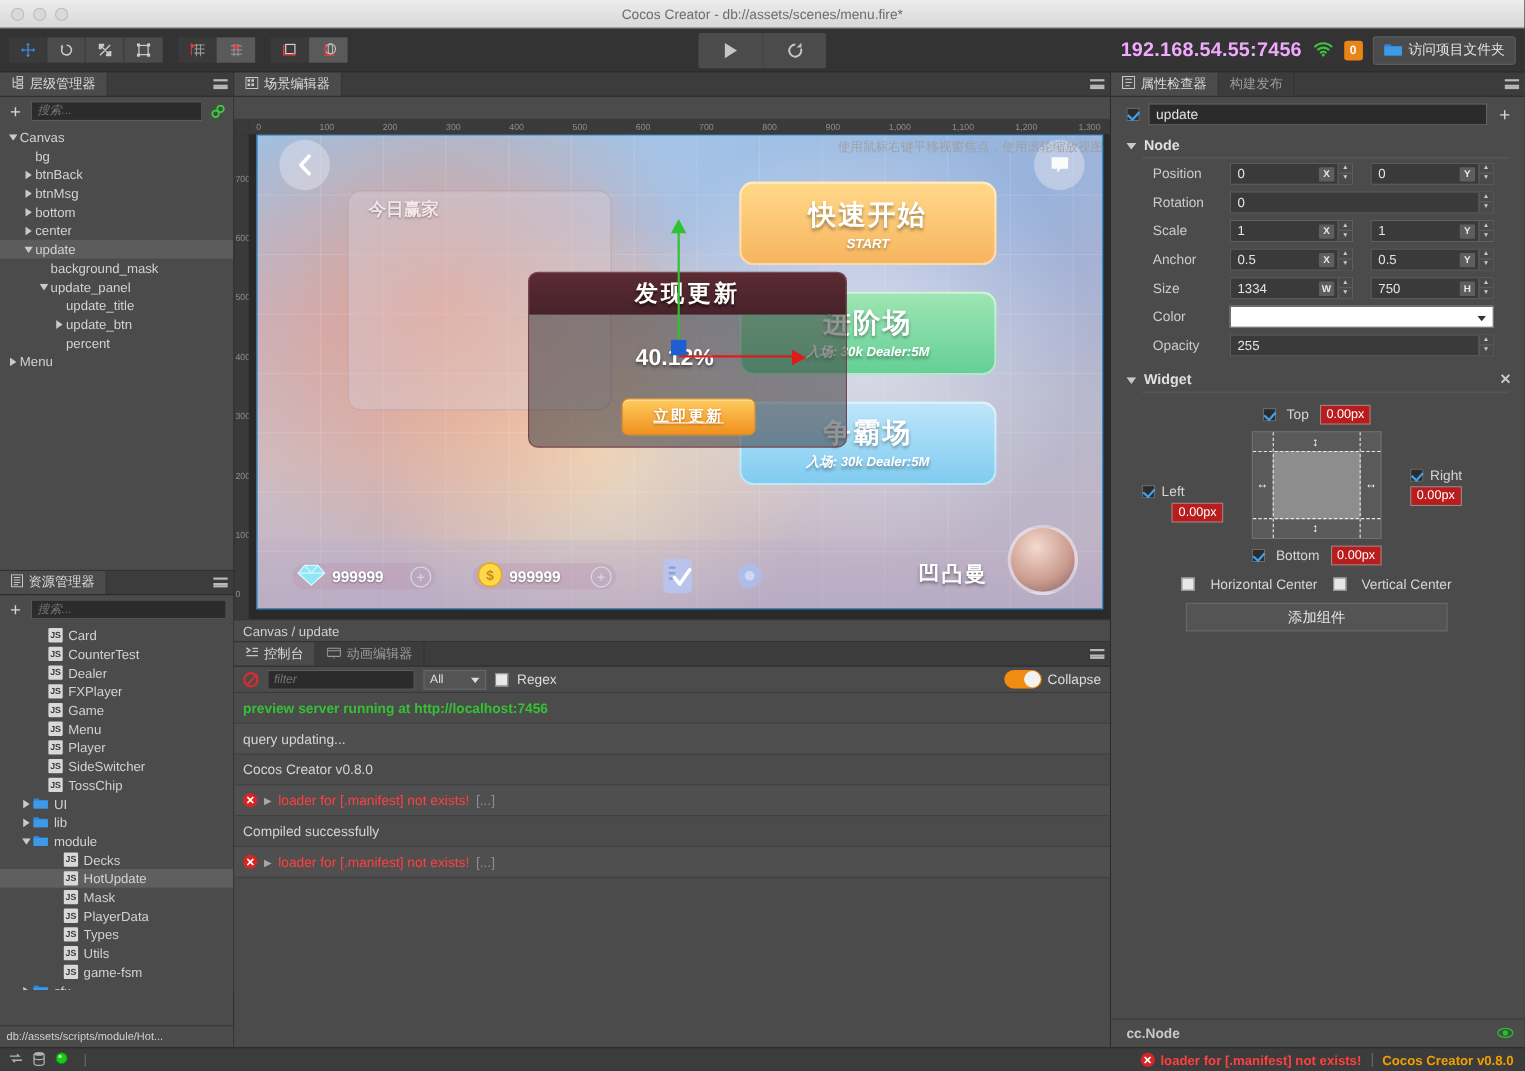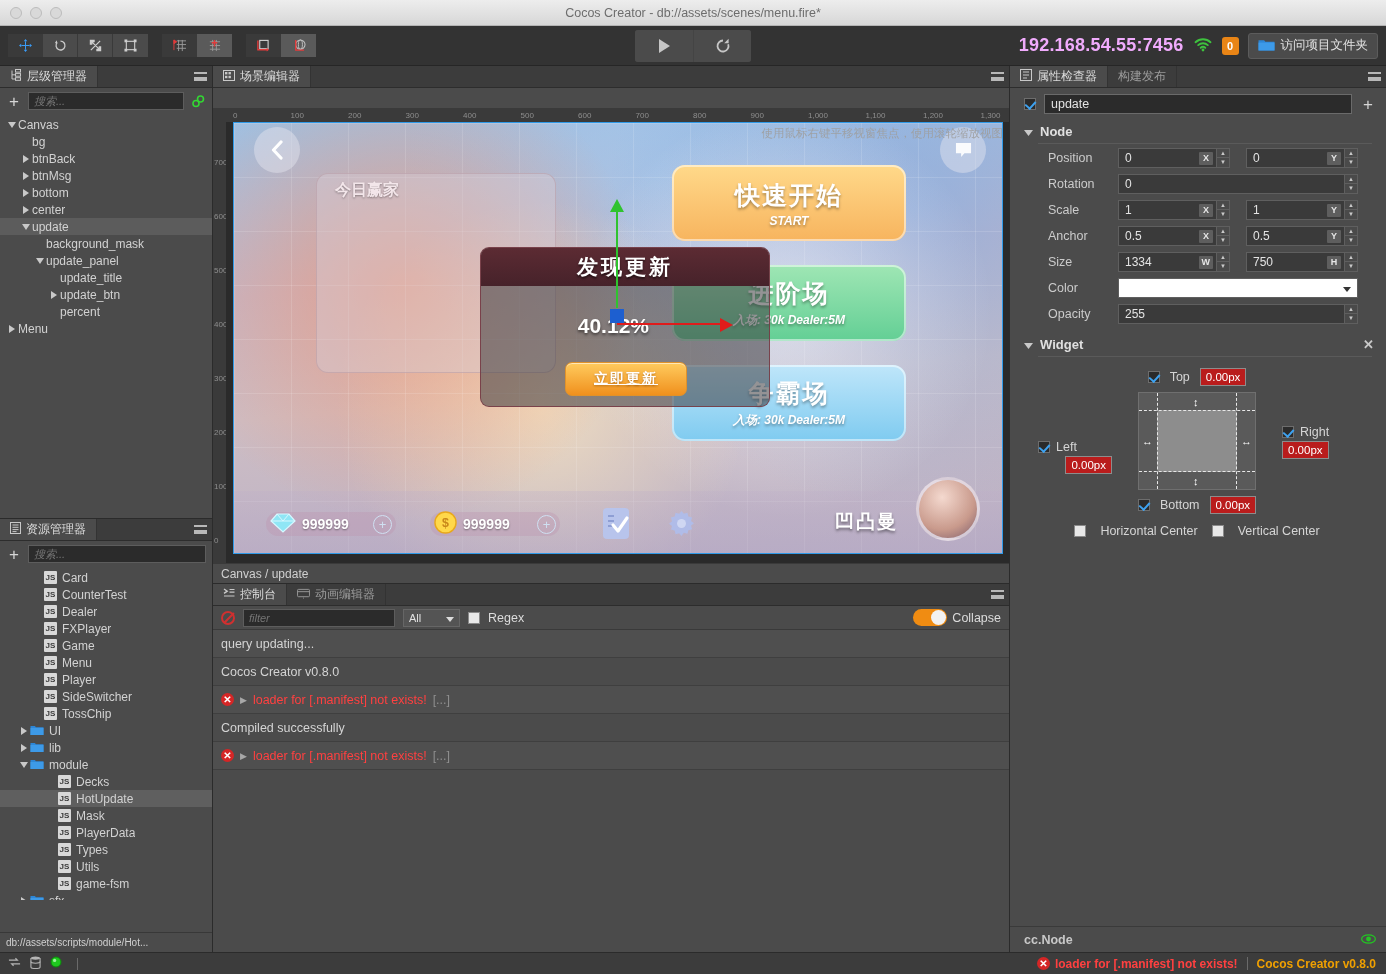--- a/index.html
+++ b/index.html
@@ -257,21 +257,21 @@
 
   
   .console-panel { flex: 1; display: flex; flex-direction: column; min-height: 0; border-top: 1px solid #2b2b2b; }
   .console-toolbar {
     height: 24px; background: #4b4b4b; display: flex; align-items: center; gap: 8px;
     padding: 0 8px; flex: none; border-bottom: 1px solid #3a3a3a;
   }
   .clear-icon { width: 14px; height: 14px; border-radius: 50%; border: 2px solid #d03030; position: relative; cursor: pointer; }
   .clear-icon:after { content:""; position:absolute; left:-1px; top:4px; width:14px; border-top:2px solid #d03030; transform: rotate(-45deg); }
   .filter-input {
-    width: 152px; height: 18px; background: #2b2b2b; border: 1px solid #5d5d5d; color: #bbb;
+    width: 134px; height: 18px; background: #2b2b2b; border: 1px solid #5d5d5d; color: #bbb;
     font-size: 11px; font-style: italic; padding: 0 5px; outline: none;
     font-family: "Liberation Sans", sans-serif;
   }
   .sel-box {
     width: 57px; height: 18px; background: #545454; border: 1px solid #666;
     display: flex; align-items: center; padding: 0 5px; font-size: 11px; color: #e0e0e0;
     position: relative; cursor: pointer;
   }
   .sel-box .caret { position: absolute; right: 5px; }
   .cb { width: 12px; height: 12px; background: #e8e8e8; border: 1px solid #8a8a8a; display:inline-block; position: relative; cursor:pointer; }
@@ -1025,20 +1025,23 @@
           </div>
           <span class="cb"></span>
           <span style="font-size:12.5px;color:#dcdcdc">Regex</span>
           <div class="collapse-wrap">
             <div class="toggle"></div>
             <span style="font-size:12.5px;color:#dcdcdc">Collapse</span>
           </div>
         </div>
 
         <div class="console-log" id="console-log">
+            <div class="log-row">
+              <span style="color:#34c234;font-weight:bold">preview server running at http://localhost:7456</span>
+            </div>
             <div class="log-row alt">
               <span style="color:#d4d4d4">query updating...</span>
             </div>
             <div class="log-row">
               <span style="color:#d4d4d4">Cocos Creator v0.8.0</span>
             </div>
             <div class="log-row alt">
               <span class="err-icon">✕</span>
               <span class="tri">▶</span>
               <span style="color:#ff4040">loader for [.manifest] not exists!</span>
@@ -1266,20 +1269,21 @@
             <span class="pxbox">0.00px</span>
           </div>
 
           <div class="wrow" style="gap:14px;margin-top:10px">
             <span class="cb"></span>
             <span class="wlab">Horizontal Center</span>
             <span class="cb"></span>
             <span class="wlab">Vertical Center</span>
           </div>
 
+          <div class="add-comp">添加组件</div>
         </div>
       </div>
 
       <div class="node-type-bar">
         <span class="node-type">cc.Node</span>
         <span class="eye">
           <svg width="15" height="10" viewBox="0 0 16 10">
               <ellipse cx="8" cy="5" rx="7.3" ry="4.4" fill="none" stroke="#23c523" stroke-width="1.3"></ellipse>
               <circle cx="8" cy="5" r="2.6" fill="#23c523"></circle>
             </svg>

